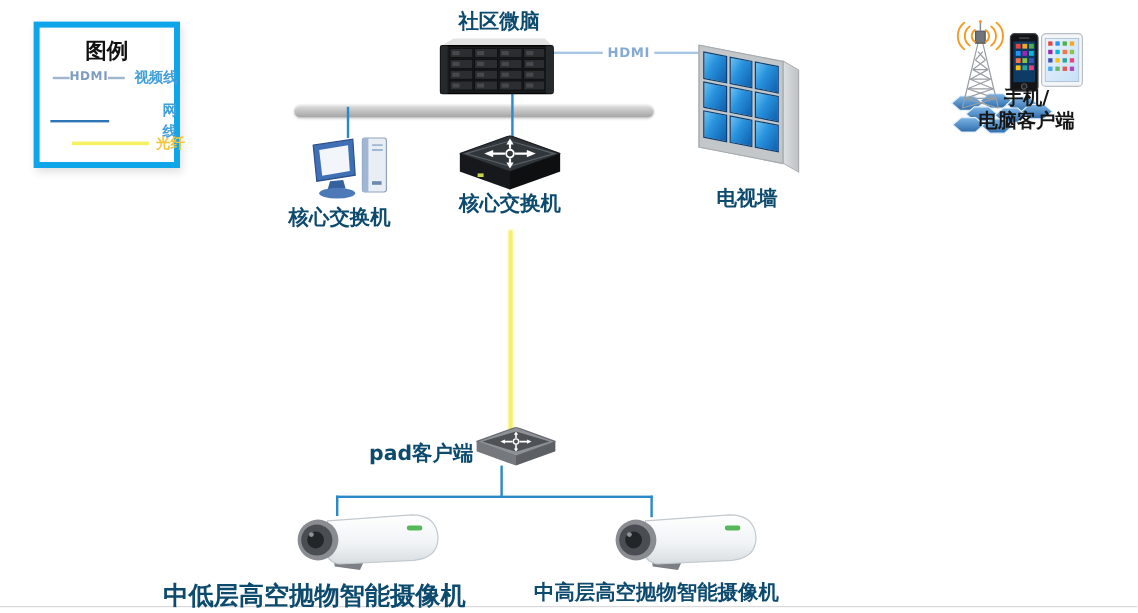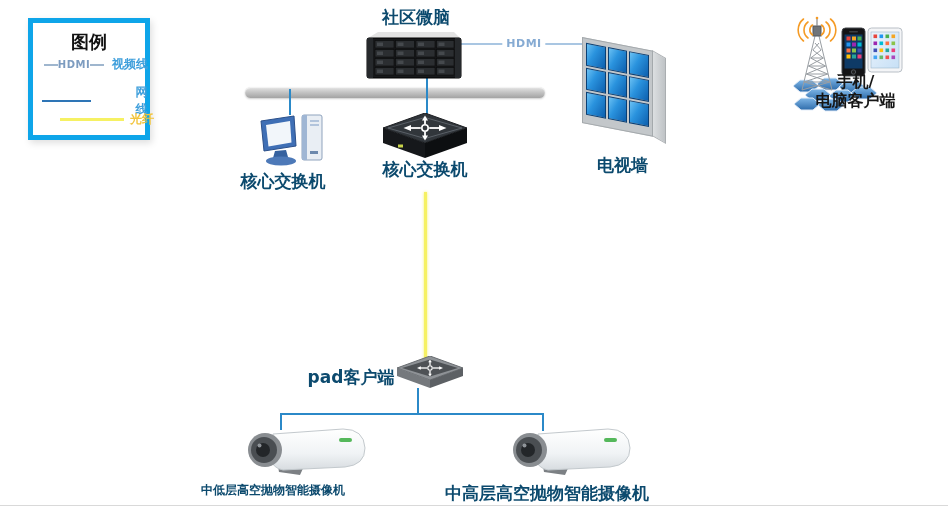--- a/index.html
+++ b/index.html
@@ -211,21 +211,21 @@
       </linearGradient>
     </defs>
     <path d="M34,36 L62,40 L57,51 L36,48 Z" fill="#7c8084"></path>
     <path d="M30,10 L100,5 Q121,5 122,24 Q122,41 102,43 L40,46 Q29,44 28,34 Z" fill="url(#camg1)" stroke="#c3c9cd"></path>
     <circle cx="22" cy="26" r="17" fill="#898d91"></circle>
     <circle cx="21" cy="26" r="13" fill="#4a4e52"></circle>
     <circle cx="20" cy="26" r="7" fill="#232629"></circle>
     <circle cx="16.5" cy="21.5" r="2" fill="#a2a8ad" opacity="0.85"></circle>
     <rect x="96" y="14" width="13" height="4" rx="2" fill="#43b049" opacity="0.9"></rect>
   </svg>
-  <div class="node-label" style="left:148px;top:482px;width:250px;font-size:12px">中低层高空抛物智能摄像机</div>
+  <div class="node-label" style="left:136px;top:482px;width:250px;font-size:21px">中低层高空抛物智能摄像机</div>
 
   <svg class="icon" style="left:508px;top:424px" width="130" height="54" viewBox="0 0 130 54">
     <defs>
       <linearGradient id="camg2" x1="0" y1="0" x2="0" y2="1">
         <stop offset="0" stop-color="#ffffff"></stop>
           <stop offset="0.6" stop-color="#f0f3f5"></stop>
           <stop offset="1" stop-color="#d7dce0"></stop>
       </linearGradient>
     </defs>
     <path d="M34,36 L62,40 L57,51 L36,48 Z" fill="#7c8084"></path>

